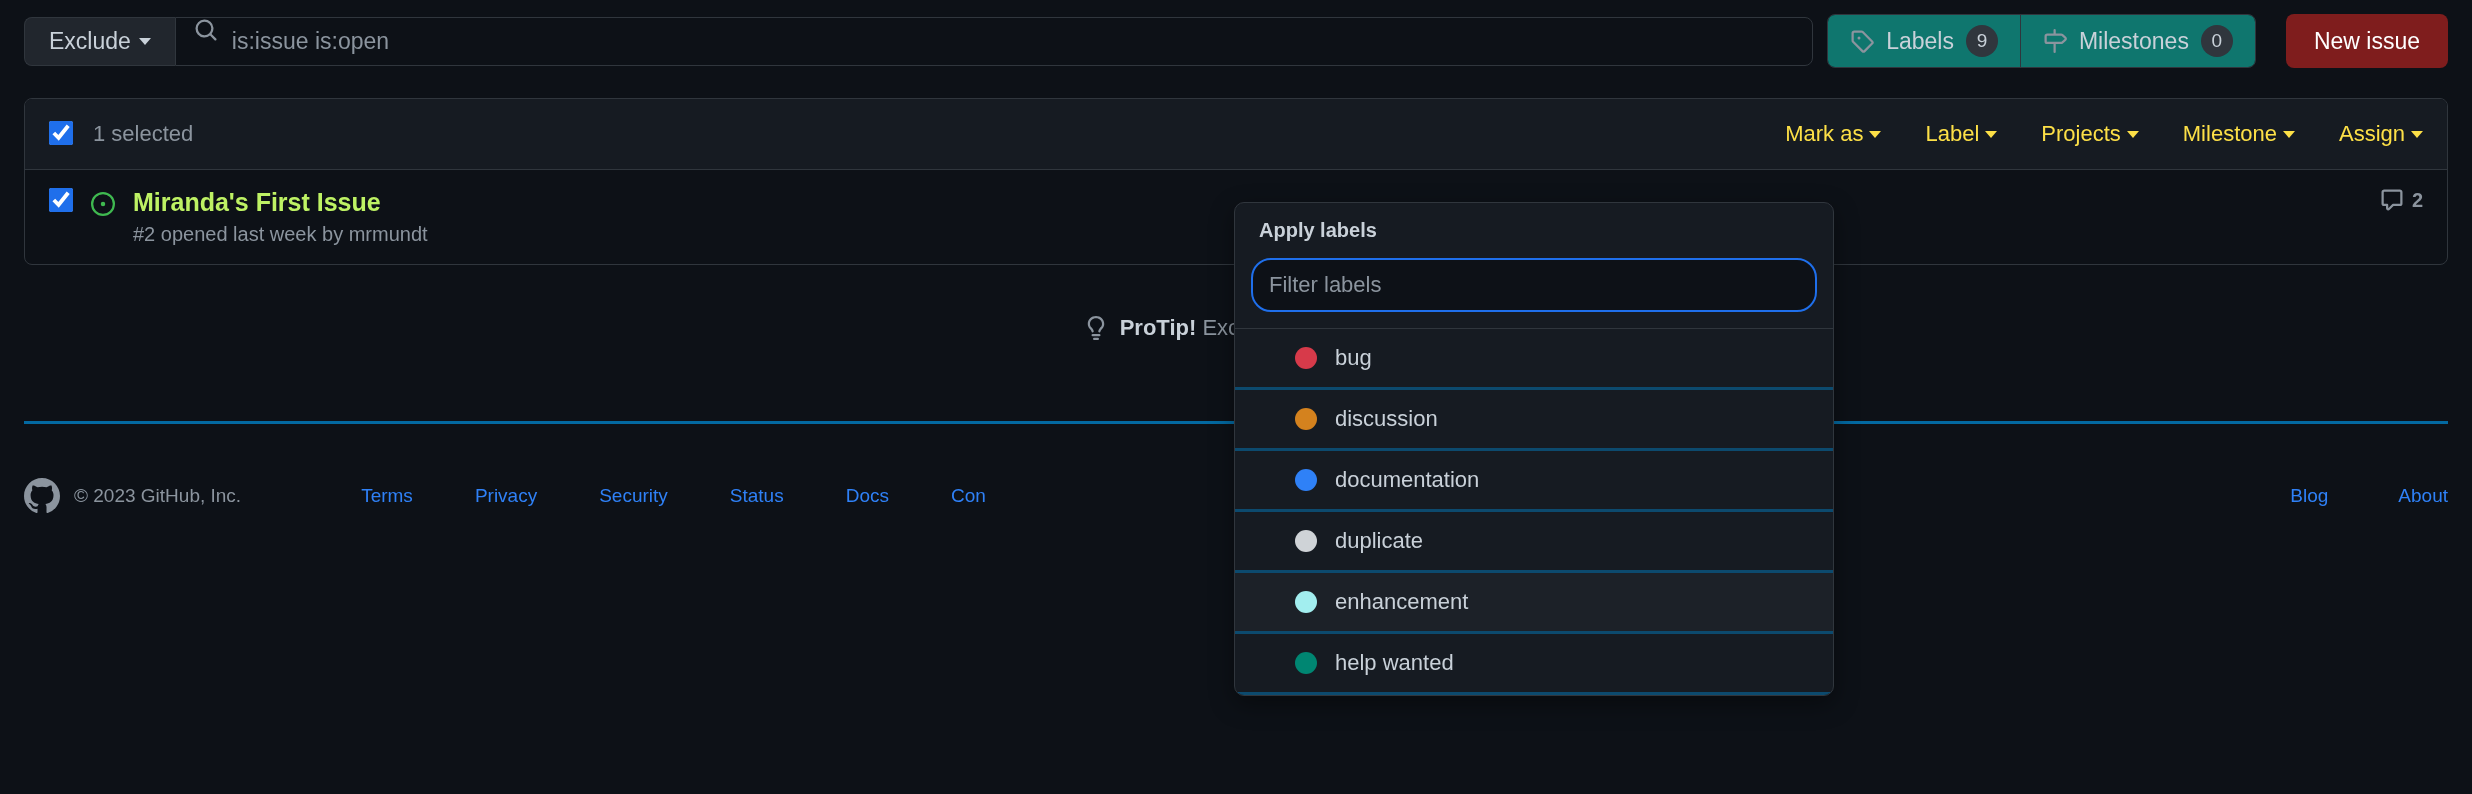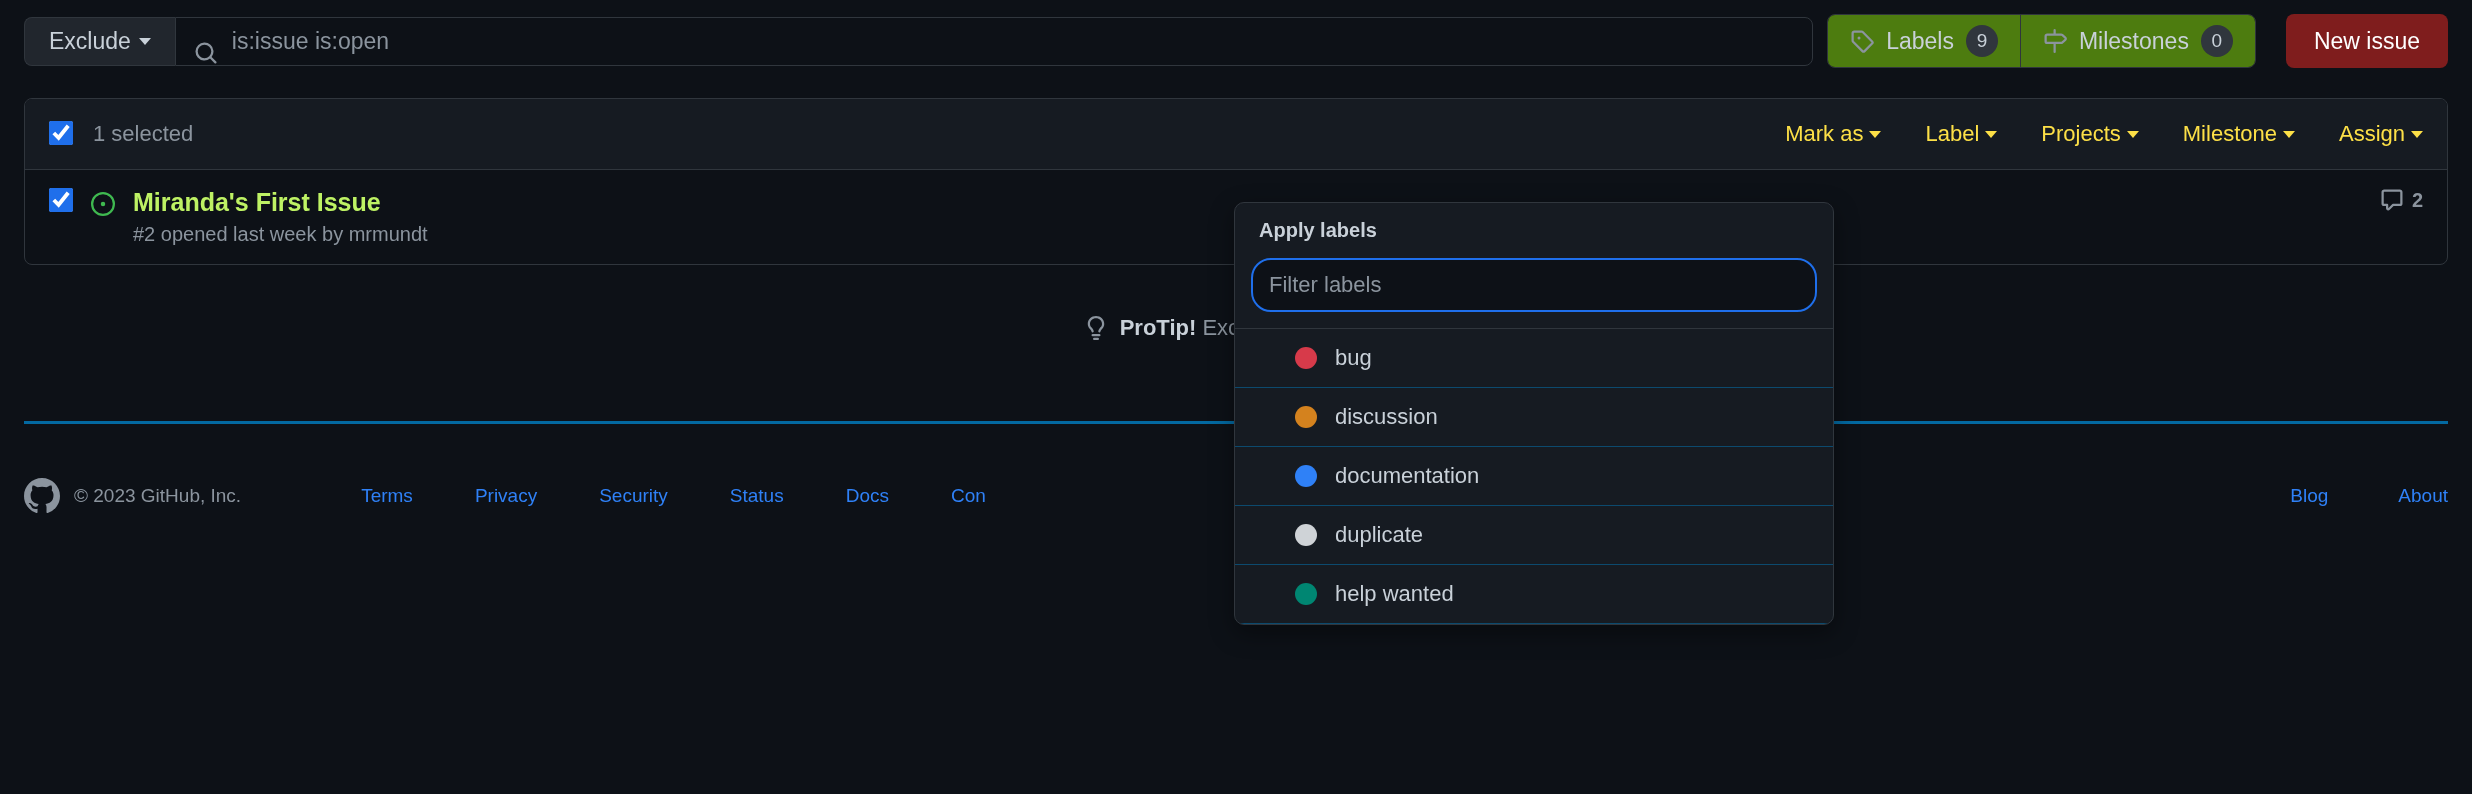--- a/index.html
+++ b/index.html
@@ -35,21 +35,21 @@
       border-right: none;
       border-radius: 8px 0 0 8px;
       color: #c9d1d9;
       font-size: 23px;
       font-weight: 500;
       cursor: pointer;
     }
     .search-wrap {
       flex: 1;
       display: flex;
-      align-items: flex-end;
+      align-items: flex-start;
       background: #0d1117;
       border: 1px solid #30363d;
       border-radius: 0 8px 8px 0;
       padding: 0 18px;
       gap: 14px;
     }
     .search-input {
       flex: 1;
       background: transparent;
       border: none;
@@ -66,21 +66,21 @@
       display: flex;
       border: 1px solid #30363d;
       border-radius: 8px;
       overflow: hidden;
     }
     .lm-btn {
       display: flex;
       align-items: center;
       gap: 12px;
       padding: 10px 22px;
-      background: #4d7c0f;
+      background: #0f766e;
       color: #c9d1d9;
       font-size: 23px;
       font-weight: 500;
       cursor: pointer;
       border: none;
     }
     .lm-btn:first-child {
       border-right: 1px solid #30363d;
     }
     .badge-count {
@@ -246,21 +246,21 @@
       outline: none;
     }
     .dropdown-filter::placeholder {
       color: #8b949e;
     }
     .label-item {
       display: flex;
       align-items: center;
       gap: 18px;
       padding: 16px 60px;
-      border-bottom: 1px solid #0c4a6e;
+      border-bottom: 3px solid #0c4a6e;
       cursor: pointer;
       font-size: 22px;
       color: #c9d1d9;
     }
     .label-item.hovered {
       background: #1c2128;
     }
     .label-dot {
       width: 22px;
       height: 22px;
@@ -400,18 +400,22 @@
         <span>discussion</span>
       </div>
       <div class="label-item">
         <span class="label-dot" style="background: rgb(47, 129, 247);"></span>
         <span>documentation</span>
       </div>
       <div class="label-item">
         <span class="label-dot" style="background: rgb(207, 211, 215);"></span>
         <span>duplicate</span>
       </div>
+      <div class="label-item hovered">
+        <span class="label-dot" style="background: rgb(162, 238, 239);"></span>
+        <span>enhancement</span>
+      </div>
       <div class="label-item">
         <span class="label-dot" style="background: rgb(0, 134, 114);"></span>
         <span>help wanted</span>
       </div>
     </div>
 </div>
 
 </body></html>

